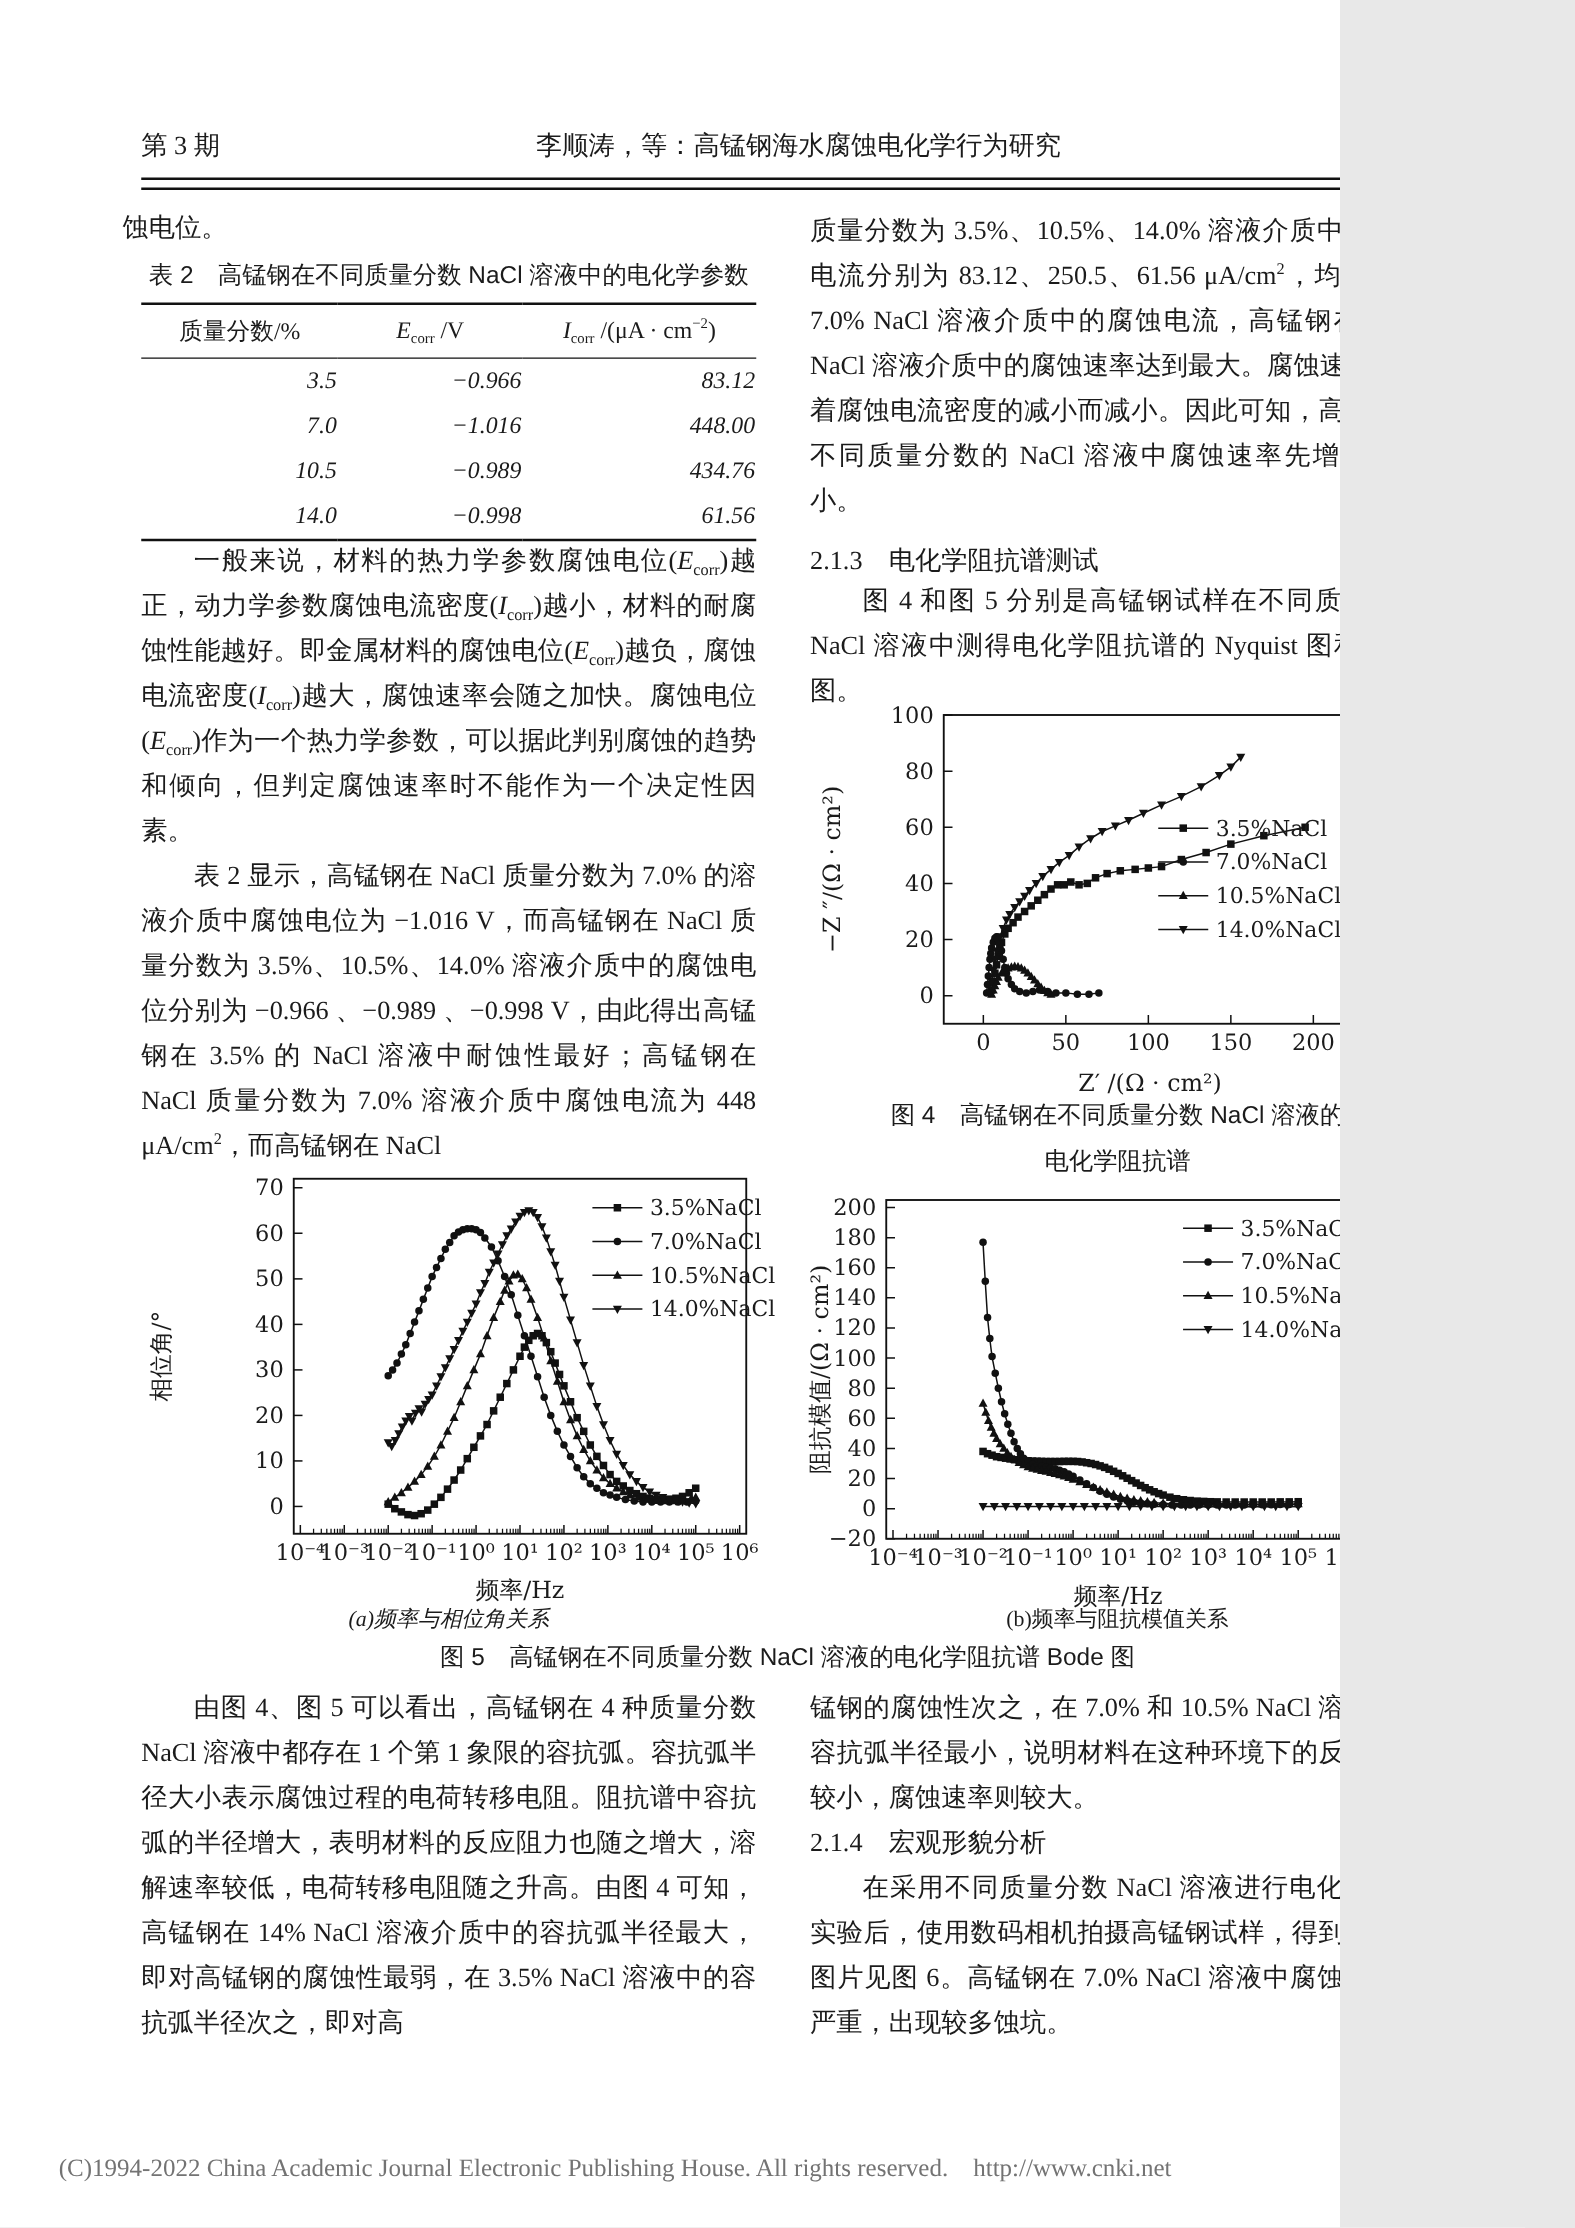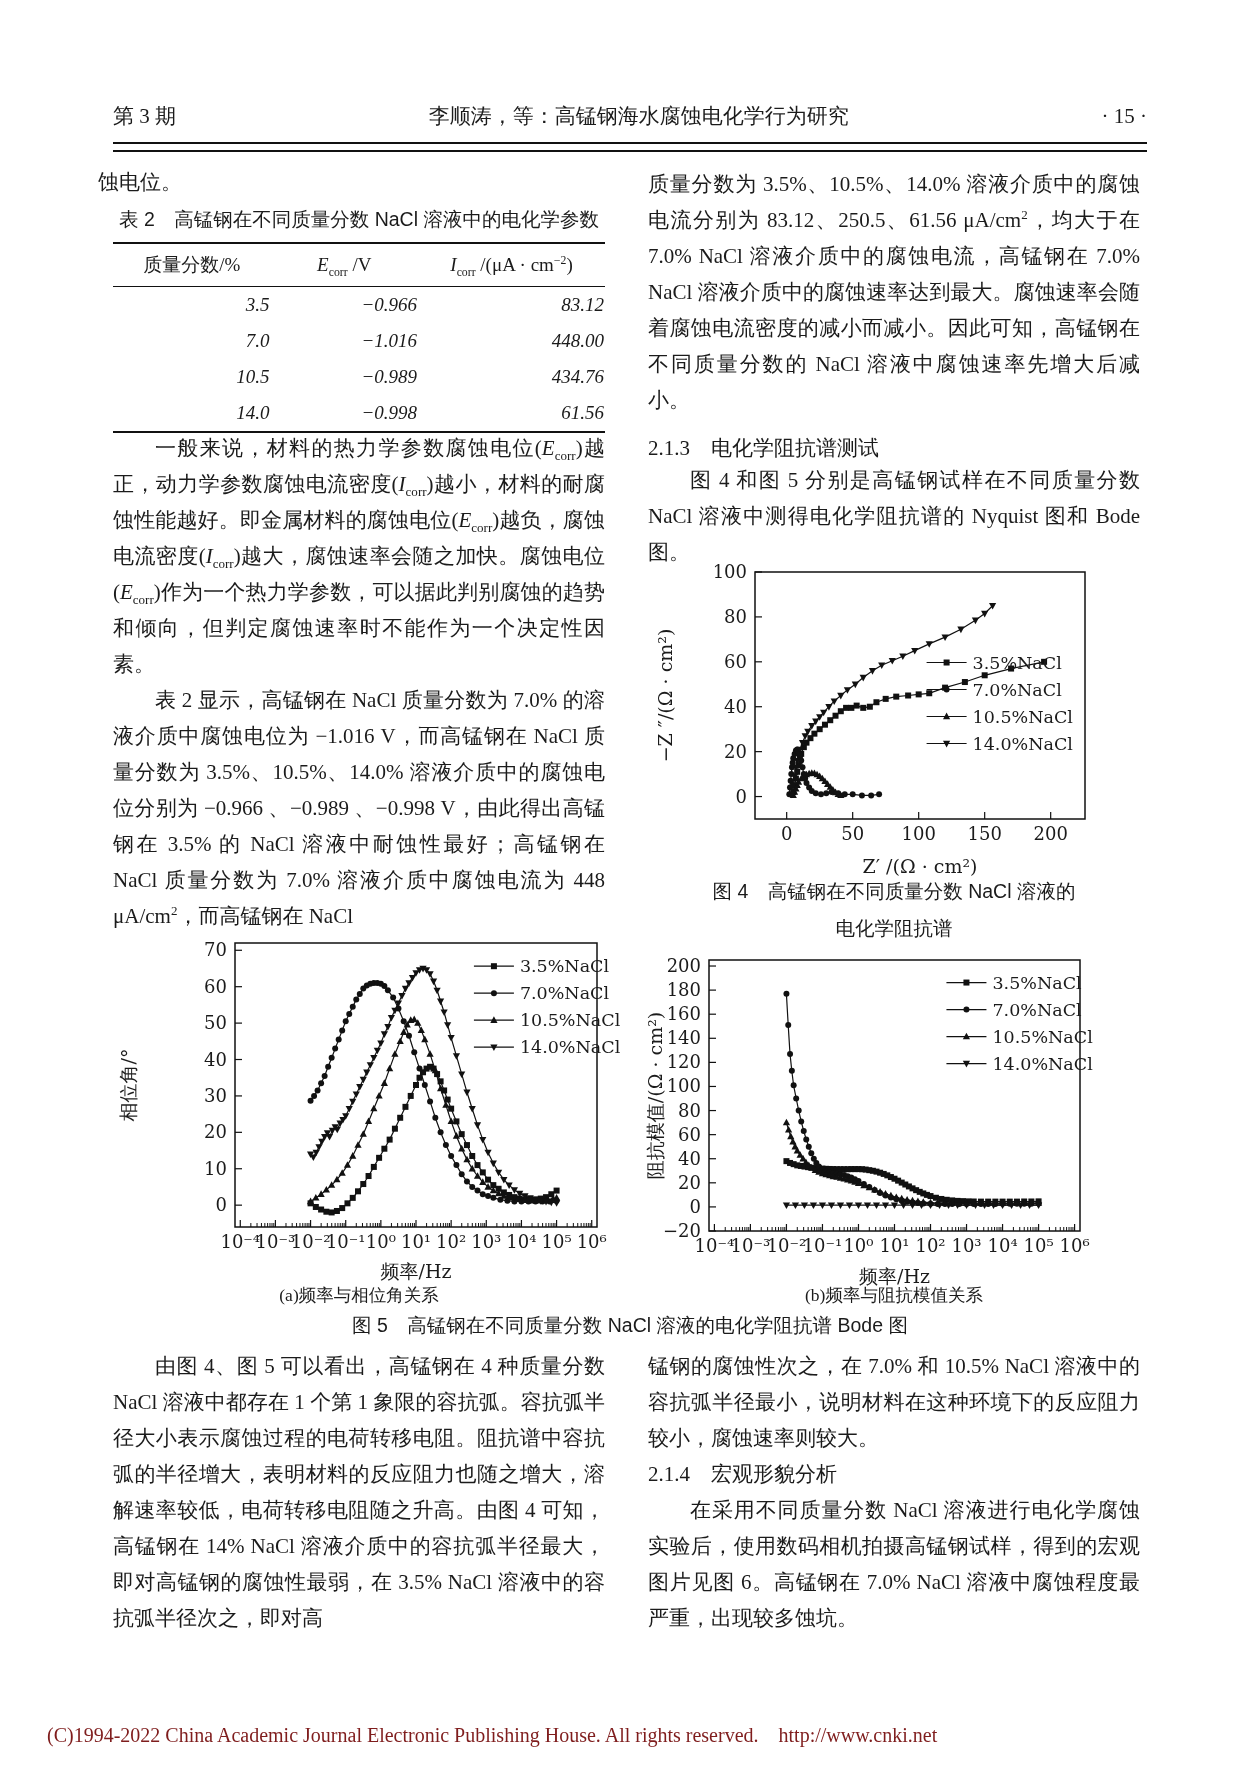--- a/index.html
+++ b/index.html
@@ -1,31 +1,31 @@
 <!DOCTYPE html>
 <html><head>
 <meta charset="utf-8">
 <style>
   html,body{margin:0;padding:0;background:#e8e8e8;}
-  #page{position:relative;width:1260px;height:1782px;background:#ffffff;
+  #page{position:relative;width:1072px;height:1782px;background:#ffffff;
         font-family:"Liberation Serif","DejaVu Serif",serif;color:#1b1b1b;overflow:hidden;}
   .abs{position:absolute;}
   .hdr{display:flex;justify-content:space-between;align-items:center;font-size:21px;}
   .rule2{height:6px;border-top:2.5px solid #111;border-bottom:2.5px solid #111;}
   p.body{font-size:21px;line-height:36px;text-align:justify;margin:0;text-indent:2em;}
   p.noind{text-indent:0;}
   .capt{font-family:"Liberation Sans","DejaVu Sans",sans-serif;font-weight:normal;font-size:19.5px;text-align:center;}
   .subcapt{font-size:17.5px;text-align:center;}
   sub,sup{font-size:0.62em;line-height:0;}
   table.params{width:100%;border-collapse:collapse;font-size:19px;
                border-top:2.5px solid #111;border-bottom:2.5px solid #111;}
   table.params th{font-weight:normal;border-bottom:1.5px solid #111;height:40px;}
   table.params td{height:34px;text-align:right;font-style:italic;}
   svg text{font-family:"DejaVu Serif","Liberation Serif",serif;fill:#1b1b1b;}
-  .footer{font-size:20px;color:#7f1d1d;display:flex;}
+  .footer{font-size:20px;color:#737373;display:flex;}
   .footer .url{margin-left:20px;}
 </style>
 </head>
 <body>
 
 <div id="page">
 
   <div class="abs hdr" style="left:113px;top:102px;width:1034px;">
     <span>第 3 期</span>
     <span>李顺涛，等：高锰钢海水腐蚀电化学行为研究</span>
@@ -429,21 +429,21 @@
       <line x1="355.92" y1="53.2" x2="395.92" y2="53.2" stroke="#111" stroke-width="1.2"></line>
       <circle cx="375.92" cy="53.2" r="3" fill="#111"></circle>
       <text x="401.92" y="59.2" font-size="17.5">7.0%NaCl</text>
       <line x1="355.92" y1="80.2" x2="395.92" y2="80.2" stroke="#111" stroke-width="1.2"></line>
       <path d="M375.92 76.3L379.52000000000004 82.9L372.32 82.9Z" fill="#111"></path>
       <text x="401.92" y="86.2" font-size="17.5">10.5%NaCl</text>
       <line x1="355.92" y1="107.2" x2="395.92" y2="107.2" stroke="#111" stroke-width="1.2"></line>
       <path d="M375.92 111.10000000000001L379.52000000000004 104.5L372.32 104.5Z" fill="#111"></path>
       <text x="401.92" y="113.2" font-size="17.5">14.0%NaCl</text>
     </svg>
-  <div class="abs subcapt" style="left:113px;top:1283px;width:492px;">(a)频率与相位角关系</div>
+  <div class="abs subcapt" style="left:113px;top:1283px;width:492px;font-style:italic;">(a)频率与相位角关系</div>
 
   <div class="abs" style="left:648px;top:166px;width:492px;">
     <p class="body noind">质量分数为 3.5%、10.5%、14.0% 溶液介质中的腐蚀电流分别为 83.12、250.5、61.56 μA/cm<sup>2</sup>，均大于在 7.0% NaCl 溶液介质中的腐蚀电流，高锰钢在 7.0% NaCl 溶液介质中的腐蚀速率达到最大。腐蚀速率会随着腐蚀电流密度的减小而减小。因此可知，高锰钢在不同质量分数的 NaCl 溶液中腐蚀速率先增大后减小。</p>
   </div>
   <p class="abs body noind" style="left:648px;top:430px;width:492px;">2.1.3　电化学阻抗谱测试</p>
   <p class="abs body" style="left:648px;top:462px;width:492px;">图 4 和图 5 分别是高锰钢试样在不同质量分数 NaCl 溶液中测得电化学阻抗谱的 Nyquist 图和 Bode 图。</p>
 
   <svg class="abs" style="left:655px;top:560px;" viewBox="0 0 490 320" width="490" height="320">
       <rect x="100" y="12" width="330" height="247" fill="none" stroke="#111" stroke-width="1.5"></rect>
       <line x1="131.68" y1="259" x2="131.68" y2="252" stroke="#111" stroke-width="1.2"></line>

